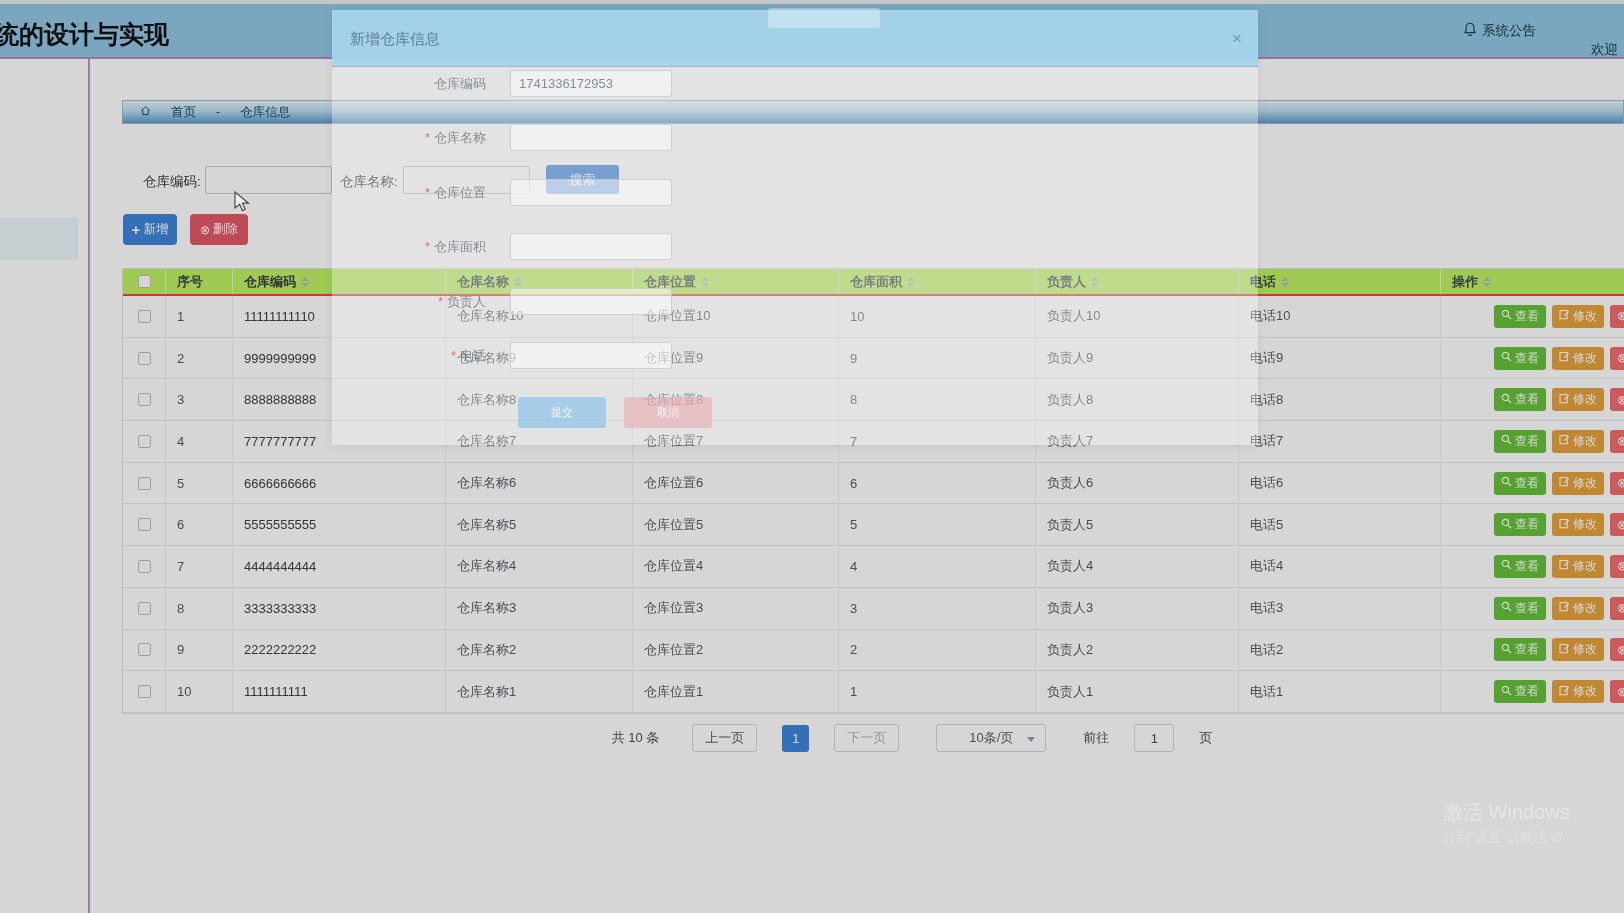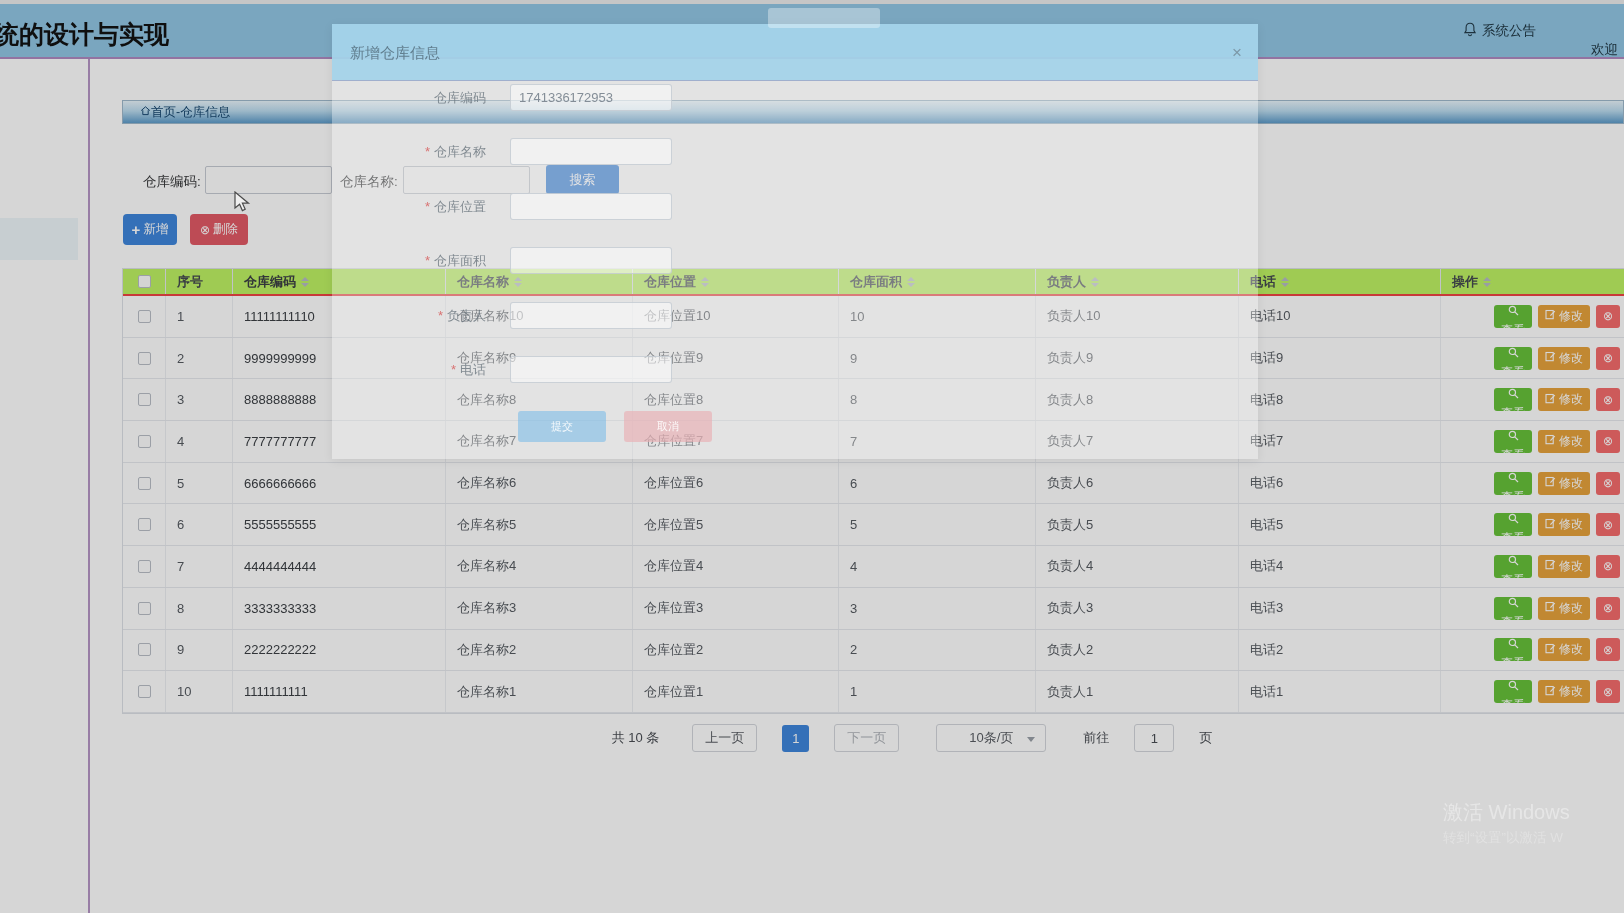--- a/index.html
+++ b/index.html
@@ -18,21 +18,21 @@
   .purple-line { position:absolute; left:0; top:57px; width:100%; height:2px; background:#b08ac0; }
 
   
   .sidebar-border { position:absolute; left:88px; top:59px; width:2px; height:854px; background:#b695c5; }
   .sidebar-active { position:absolute; left:0; top:218px; width:78px; height:42px; background:#eef6f9; }
 
   
   .breadcrumb { position:absolute; left:122px; top:100px; width:1502px; height:24px;
     background:linear-gradient(#e8f4fb 0%, #bcdcef 45%, #5e9cc9 100%);
     border:1px solid #9fb9cc; display:flex; align-items:center; padding-left:17px;
-    font-size:12.5px; color:#17466e; gap:0; }
+    font-size:12.5px; color:#17466e; gap:20px; }
 
   
   .search-label { position:absolute; font-size:13.5px; color:#38393b; }
   .lbl-code { left:143px; top:173px; }
   .lbl-name { left:340px; top:173px; }
   .search-input { position:absolute; top:166px; width:127px; height:28px; background:#fff;
     border:1px solid #c6cbd3; border-radius:2px; font-size:13px; padding:0 6px; color:#333; }
   .inp-code { left:205px; }
   .inp-name { left:403px; }
   .btn-search { position:absolute; left:546px; top:165px; width:73px; height:29px; border:none;
@@ -61,21 +61,21 @@
   .c-mgr   { width:203px; }
   .c-phone { width:202px; }
   .c-op    { width:190px; padding-left:53px; border-right:none; overflow:visible; }
   .checkbox { width:13px; height:13px; border:1px solid #b9bec6; background:#fdfdfd; border-radius:2px; display:inline-block; }
   .caret { display:inline-flex; flex-direction:column; gap:2px; margin-left:5px; }
   .caret i { width:0; height:0; border-left:4px solid transparent; border-right:4px solid transparent; }
   .caret .up { border-bottom:4px solid #b6bcc4; }
   .caret .dn { border-top:4px solid #b6bcc4; }
   .op-btn { flex:none; display:inline-flex; align-items:center; gap:3px; height:23px; padding:0 7px;
     border:none; border-radius:3px; color:#fff; font-size:12px; white-space:nowrap; }
-  .btn-view { background:var(--success-green,#67c23a);flex-direction:column; }
+  .btn-view { background:var(--success-green,#67c23a); }
   .btn-edit { background:var(--warning-orange,#e6a23c); margin-left:6px; }
   .btn-del  { background:var(--danger-red,#f56c6c); margin-left:6px; }
 
   
   .pagination { position:absolute; left:200px; top:724px; width:1424px; display:flex; justify-content:center;
     align-items:center; gap:25px; font-size:13px; color:#4a4e54; }
   .pg-total { margin-right:8px; }
   .pg-btn { height:28px; padding:0 12px; background:#fff; border:1px solid #d3d6dc; border-radius:3px;
     font-size:13px; color:#5a5e64; display:inline-flex; align-items:center; }
   .pg-next { color:#b0b4ba; }
@@ -87,21 +87,21 @@
     border-left:4px solid transparent; border-right:4px solid transparent; border-top:5px solid #9aa0a8; }
   .pg-goto-input { width:40px; height:28px; border:1px solid #d3d6dc; border-radius:3px; background:#fff;
     text-align:center; font-size:13px; color:#4a4e54; }
 
   
   .mask { position:absolute; inset:0; background:rgba(0,0,0,0.16); z-index:10; pointer-events:none; }
   .wm1 { position:absolute; left:1443px; top:799px; font-size:20px; color:rgba(240,240,240,0.62); z-index:12; white-space:nowrap; }
   .wm2 { position:absolute; left:1443px; top:829px; font-size:13.5px; color:rgba(238,238,238,0.5); z-index:12; white-space:nowrap; }
 
   
-  .modal { position:absolute; left:332px; top:24px; width:926px; height:435px; z-index:20;
+  .modal { position:absolute; left:332px; top:10px; width:926px; height:435px; z-index:20;
     box-shadow:0 2px 10px rgba(0,0,0,0.07); }
   .modal-header { position:absolute; left:0; top:0; width:100%; height:57px;
     background:rgba(165,212,235,0.93); border-bottom:1px solid rgba(150,130,170,0.45); }
   .modal-title { position:absolute; left:18px; top:0; line-height:57px; font-size:15px; color:rgba(80,105,120,0.8); }
   .modal-close { position:absolute; right:16px; top:0; line-height:57px; font-size:17px; color:rgba(120,145,160,0.9); cursor:pointer; }
   .modal-body { position:absolute; left:0; top:57px; width:100%; height:378px; background:rgba(255,255,255,0.33); }
   .m-form { position:absolute; inset:0; }
   .m-field { position:absolute; left:0; height:27px; }
   .m-label { position:absolute; left:0; top:0; width:166px; text-align:right; padding-right:12px;
     line-height:27px; font-size:13px; color:rgba(96,108,118,0.75); white-space:nowrap; }

